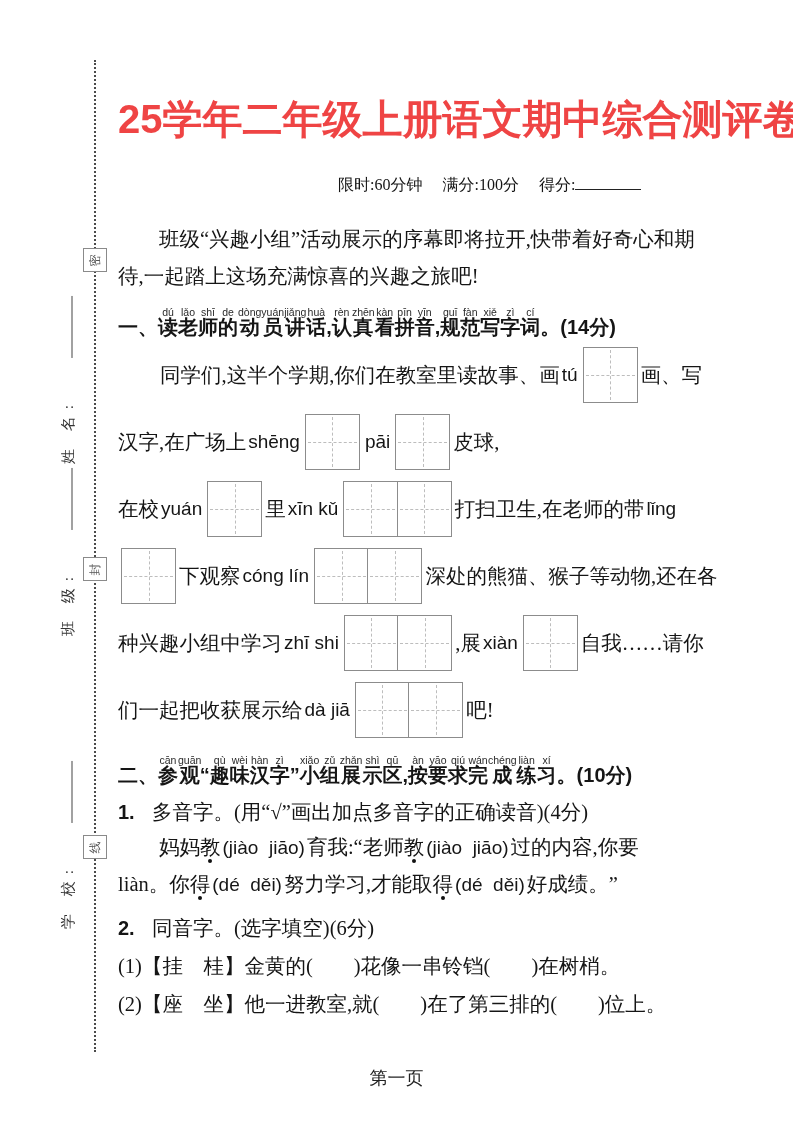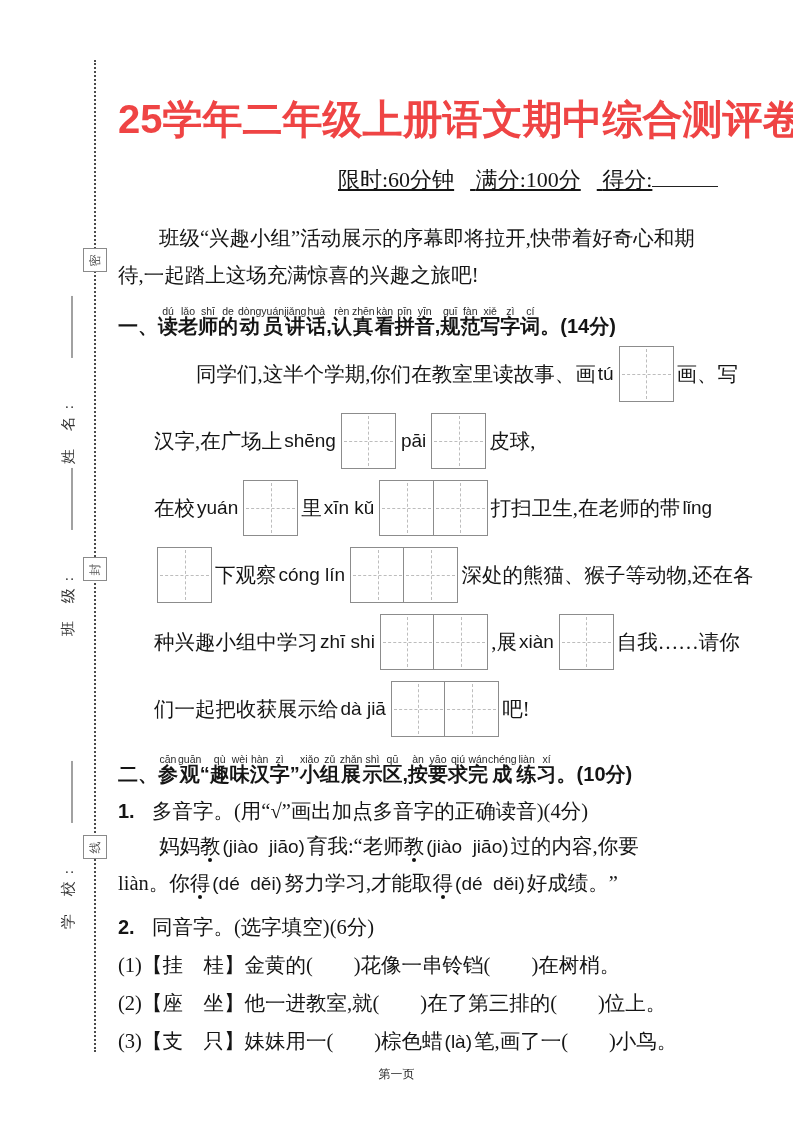--- a/index.html
+++ b/index.html
@@ -25,39 +25,39 @@
   .side-blank{
     display:inline-block;width:62px;height:4px;margin-left:40px;
     border-bottom:1.5px solid #444;letter-spacing:0;
   }
   
   .content{position:absolute;left:118px;top:0;width:660px;}
   .title{
     margin-top:92px;text-align:center;font-size:40px;font-weight:bold;
     font-family:"Liberation Sans",sans-serif;color:#ef4444;letter-spacing:0px;white-space:nowrap;
   }
-  .info{margin-top:18px;margin-left:220px;font-size:22px;white-space:nowrap;text-decoration:underline;}
+  .info{margin-top:28px;margin-left:220px;font-size:16px;white-space:nowrap;}
   .info .gap{display:inline-block;width:16px;}
   .score-blank{
     display:inline-block;width:66px;height:4px;border-bottom:1.6px solid #222;
   }
   .intro{margin-top:25px;font-size:20.5px;line-height:37px;}
   .intro .ln.ind{text-indent:2em;}
   
   .sec-head{
     font-family:"Liberation Sans",sans-serif;font-weight:bold;font-size:20px;
     white-space:nowrap;line-height:1.15;margin-top:12px;
   }
   .sec-head ruby{ruby-position:over;}
   .sec-head rt{
     font-weight:normal;font-size:10.5px;color:#2a2a2a;
     font-family:"Liberation Sans",sans-serif;letter-spacing:0;
   }
   
-  .s1-para{margin-top:2px;margin-left:36px;}
+  .s1-para{margin-top:2px;}
   .box-line{
     display:flex;align-items:center;white-space:nowrap;font-size:20.5px;
     min-height:67px;
   }
   .indent-spacer{display:inline-block;width:42px;flex:none;}
   .z{font-family:"Liberation Serif",serif;}
   .p{font-family:"Liberation Sans",sans-serif;font-size:19px;white-space:pre-wrap;margin:0 2px;}
   .tian-group{display:flex;flex:none;margin:0 3px;}
   .tian{
     width:55px;height:56px;border:1.6px solid #8c8c8c;background:#fff;
@@ -83,21 +83,21 @@
   .sub-lines{font-size:20.5px;line-height:38px;margin-top:2px;}
   .sub-lines .ln{white-space:nowrap;}
   .em{position:relative;}
   .em::after{
     content:"";position:absolute;left:50%;bottom:-5px;width:4px;height:4px;
     background:#111;border-radius:50%;transform:translateX(-50%);
   }
   
   .footer{
     position:absolute;left:0;top:1066px;width:100%;text-align:center;
-    font-size:12px;font-family:"Liberation Sans",sans-serif;color:#222;
+    font-size:18px;font-family:"Liberation Sans",sans-serif;color:#222;
   }
 </style>
 </head>
 <body>
 
 <div class="dotted-line"></div>
 
 <div class="seal-box" style="top:248px">
     <span>密</span>
   </div>
@@ -220,19 +220,18 @@
         <div class="ln ind"><span class="z">妈妈</span><span class="z em">教</span><span class="p">(jiào  jiāo)</span><span class="z">育我:“老师</span><span class="z em">教</span><span class="p">(jiào  jiāo)</span><span class="z">过的内容,你要</span></div>
         <div class="ln"><span class="z">liàn。你</span><span class="z em">得</span><span class="p">(dé  děi)</span><span class="z">努力学习,才能取</span><span class="z em">得</span><span class="p">(dé  děi)</span><span class="z">好成绩。”</span></div>
       </div>
       <div class="item-row">
         <span class="item-no">2.</span>
         <span><span class="z">同音字。(选字填空)(6分)</span></span>
       </div>
       <div class="sub-lines">
         <div class="ln"><span class="z">(1)【挂　桂】金黄的(　　)花像一串铃铛(　　)在树梢。</span></div>
         <div class="ln"><span class="z">(2)【座　坐】他一进教室,就(　　)在了第三排的(　　)位上。</span></div>
-        <div class="ln"><span class="z">(3)【支　只】妹妹用一(　　)棕色蜡</span><span class="p">(là)</span><span class="z">笔,画了一(　　)小鸟。</span></div>
       </div>
     </div>
 
 </div>
 
 <div class="footer">第一页</div>
 
 </body></html>

